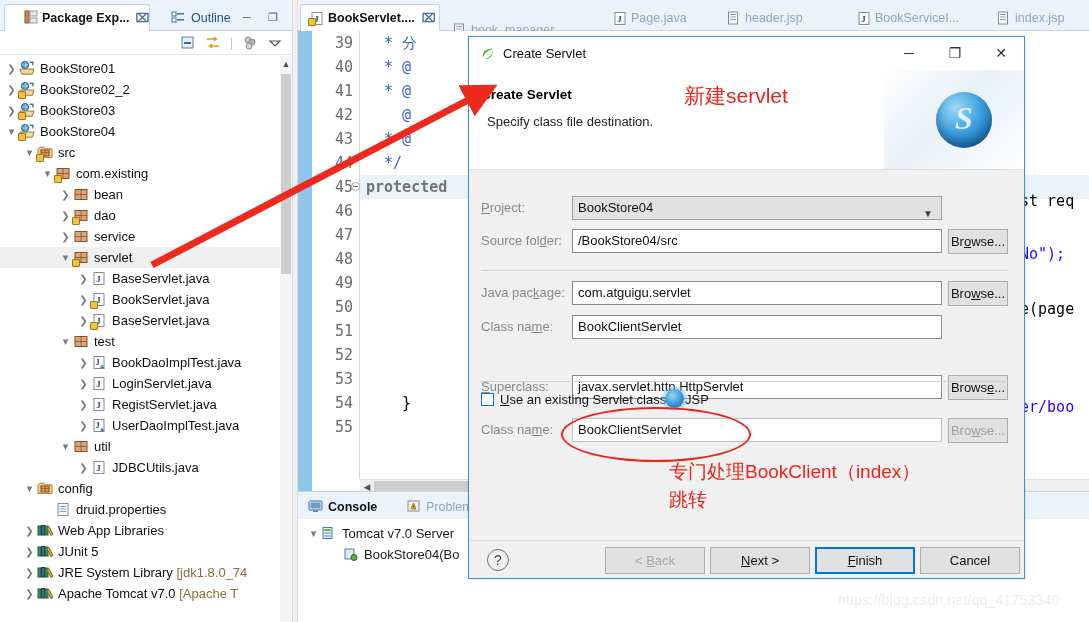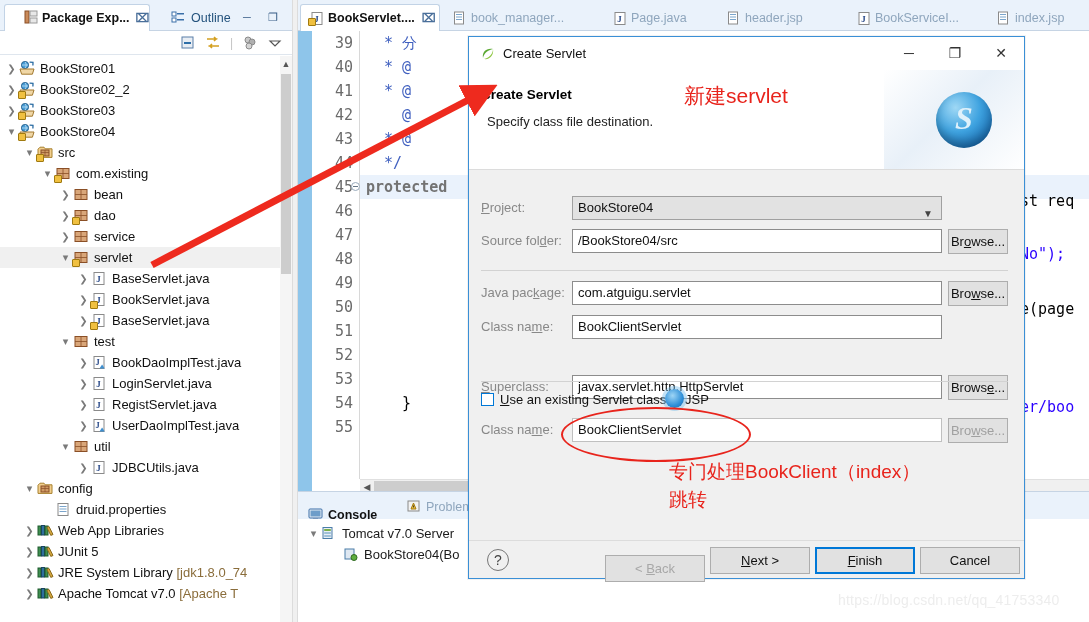--- a/index.html
+++ b/index.html
@@ -135,21 +135,21 @@
     position:absolute; left:62px; top:448px; width:729px; height:14px; background:#f0f0f0;
     border-top:1px solid #e0e0e0;
   }
   .h-scroll .hthumb { position:absolute; left:14px; top:1px; width:180px; height:12px; background:#cdcdcd; }
   .h-scroll .hleft { position:absolute; left:0; top:0; width:14px; height:14px; text-align:center; line-height:14px; font-size:9px; color:#555; }
 
   
   #console-panel { position:absolute; left:0; top:491px; width:791px; height:131px; background:#ffffff; border-top:1px solid #c6d4e4; }
   .console-tabbar { position:absolute; left:0; top:0; width:791px; height:27px; background:#eaf2fb; }
   .cs-tab { position:absolute; top:4px; height:22px; display:flex; align-items:center; gap:5px; padding:0 6px; font-size:12.5px; white-space:nowrap; }
-  .cs-tab.active { font-weight:bold; color:#111;margin-top:8px; }
+  .cs-tab.active { font-weight:bold; color:#111; }
   .cs-tab.inactive { color:#8fa6bd; }
   .console-body { position:absolute; left:0; top:27px; width:791px; height:104px; background:#ffffff; padding-top:4px; }
   .cs-row { height:21px; display:flex; align-items:center; font-size:13px; white-space:nowrap; }
 
   
   #dialog {
     position:absolute; left:468px; top:36px; width:557px; height:543px;
     background:#f0f0f0; border:1px solid #3a8fd6;
     box-shadow: 0 0 0 1px rgba(0,0,0,0.05);
   }
@@ -204,21 +204,21 @@
     position:absolute; border:2px solid #e8241c; border-radius:50%;
     background:transparent; pointer-events:none;
   }
   .red-note { position:absolute; font-size:19px; color:#e8241c; white-space:nowrap; line-height:28px; }
 
   .dlg-footer { position:absolute; left:0; bottom:0; width:100%; height:38px; background:#f0f0f0; border-top:1px solid #dcdcdc; }
   .help-btn { position:absolute; left:18px; top:8px; width:22px; height:22px; border:1px solid #777; border-radius:50%;
     text-align:center; line-height:20px; font-size:14px; color:#444; background:#f0f0f0; }
   .wbtn { position:absolute; top:6px; height:27px; width:100px; background:#e1e1e1; border:1px solid #adadad;
     font-size:13px; color:#111; text-align:center; line-height:25px; }
-  .wbtn.disabled { color:#a8a8a8;margin-top:8px; }
+  .wbtn.disabled { color:#a8a8a8; }
   .wbtn.default { border:2px solid #0078d7; background:#e1e1e1; line-height:23px; }
 
   
   #arrow-layer { position:absolute; left:0; top:0; width:1089px; height:622px; pointer-events:none; }
 
   .watermark {
     position:absolute; left:838px; top:592px; font-size:14px; color:#ededed;
     white-space:nowrap; letter-spacing:0.2px;
   }
 </style>
@@ -529,21 +529,21 @@
 
     <div class="editor-tabbar">
         <div class="ed-tab active" style="left: 2px; width: 140px;">
           <span class="ed-ico" style="position: relative;"><svg width="16" height="15" viewBox="0 0 16 15">
               <rect x="3" y="1.5" width="10" height="12" fill="#fff" stroke="#8a8a8a"></rect>
               <text x="5.2" y="10.5" font-family="Liberation Serif, serif" font-size="9" font-weight="bold" fill="#2b4b8a">J</text>
             </svg><span class="warn-badge"></span></span>
           <span>BookServlet....</span>
           <span class="tab-close">⌧</span>
         </div>
-        <div class="ed-tab inactive" style="left: 146px; width: 155px;">
+        <div class="ed-tab inactive" style="left: 146px; width: 155px; margin-top: 12px;">
           <span class="ed-ico" style="position: relative;"><svg width="14" height="14" viewBox="0 0 14 14">
               <rect x="2.5" y="1" width="9" height="12" fill="#fff" stroke="#8a8a8a"></rect>
               <rect x="4" y="3" width="6" height="1" fill="#7aa5cc"></rect>
               <rect x="4" y="5.5" width="6" height="1" fill="#7aa5cc"></rect>
               <rect x="4" y="8" width="6" height="1" fill="#7aa5cc"></rect>
             </svg></span>
           <span>book_manager...</span>
         </div>
         <div class="ed-tab inactive" style="left: 306px; width: 105px;">
           <span class="ed-ico" style="position: relative;"><svg width="16" height="15" viewBox="0 0 16 15">

